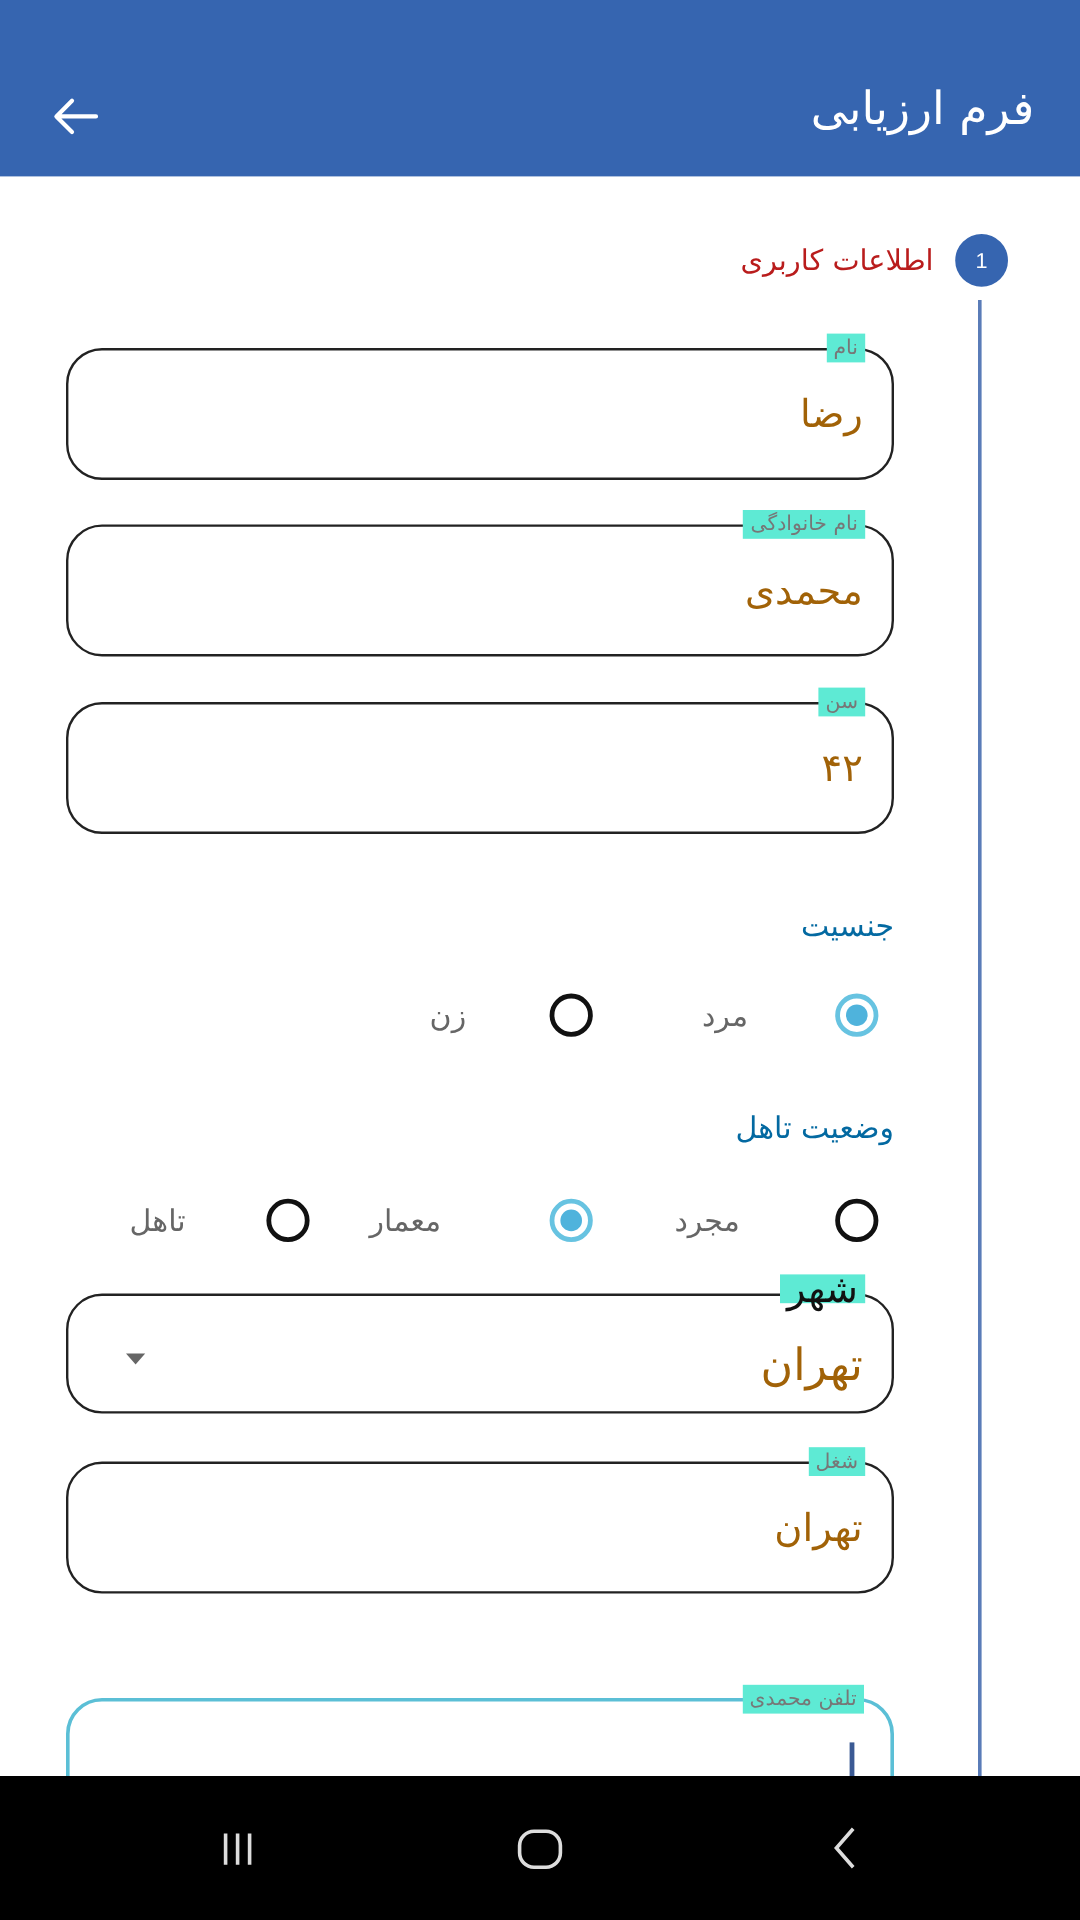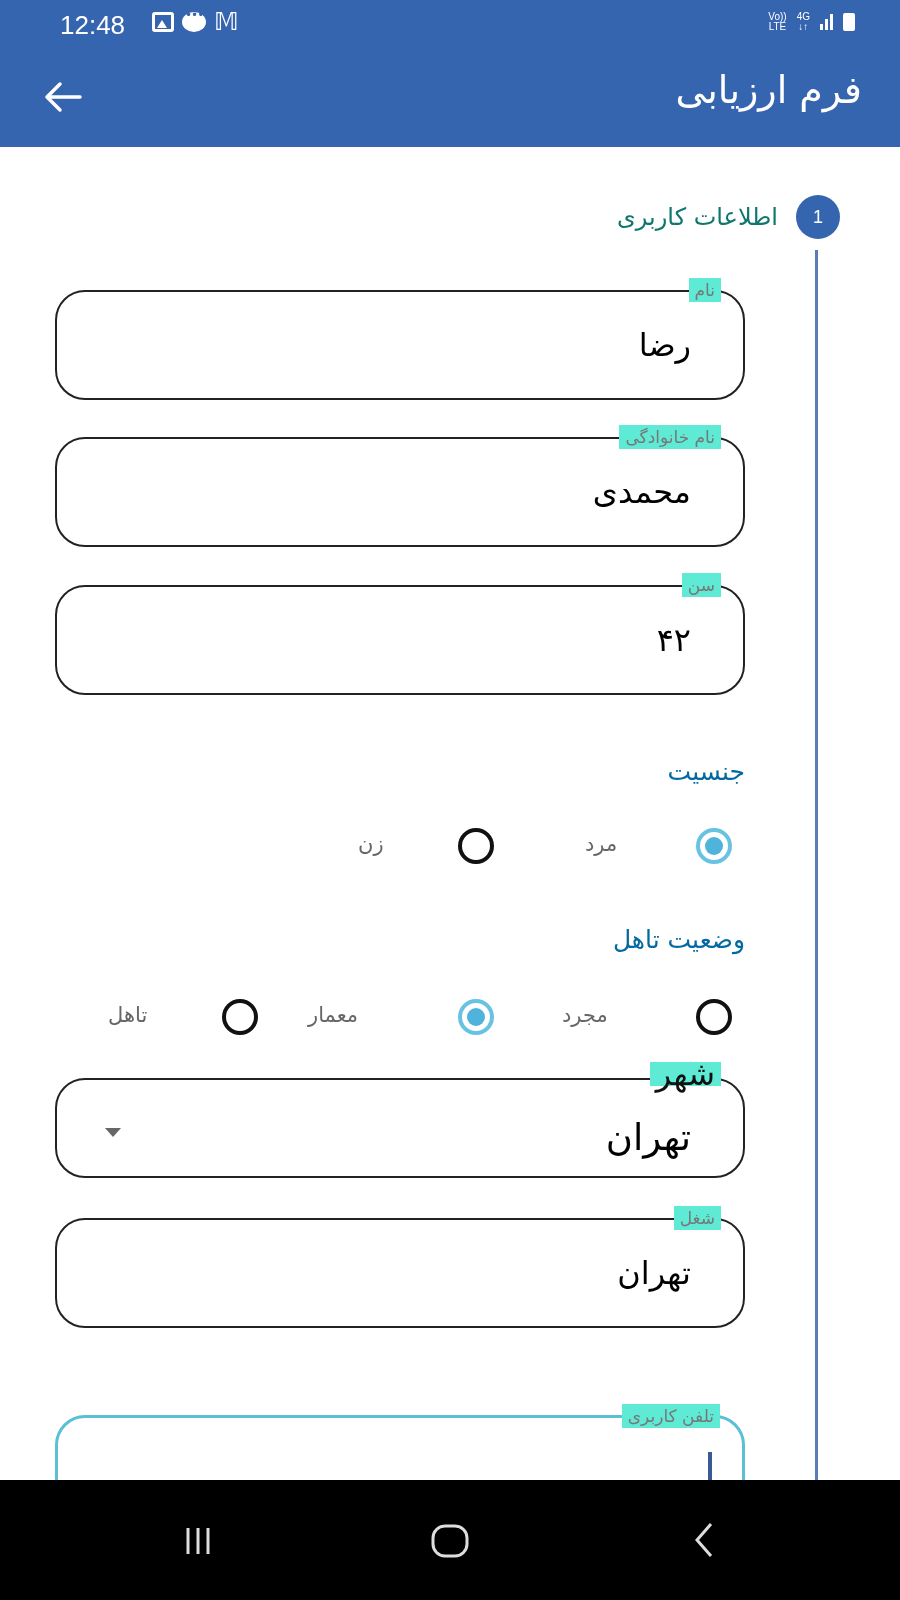--- a/index.html
+++ b/index.html
@@ -20,69 +20,45 @@
     .signal { display: flex; align-items: flex-end; gap: 2px; height: 16px; }
     .signal span { width: 3px; background: #fff; display: block; }
     .battery { width: 12px; height: 18px; background: #fff; border-radius: 2px; position: relative; }
 
     .toolbar { position: absolute; left: 0; top: 50px; width: 900px; height: 97px; }
     .back-btn { position: absolute; left: 38px; top: 22px; width: 50px; height: 50px; cursor: pointer; }
     .page-title { position: absolute; right: 38px; top: 18px; font-size: 38px; direction: rtl; }
 
     .stepper { position: absolute; right: 60px; top: 195px; display: flex; flex-direction: row-reverse; align-items: center; gap: 18px; }
     .step-num { width: 44px; height: 44px; border-radius: 50%; background: #3665b0; color: #fff; font-size: 18px; display: flex; align-items: center; justify-content: center; font-family: "Liberation Sans", sans-serif; }
-    .step-label { font-size: 24px; color: #0f766e; direction: rtl; }
+    .step-label { font-size: 24px; color: #b91c1c; direction: rtl; }
     .step-line { position: absolute; left: 815px; top: 250px; width: 3px; height: 1230px; background: #5a7cb8; }
 
     .field { position: absolute; left: 55px; width: 690px; height: 110px; border: 2.5px solid #222; border-radius: 30px; }
     .field.focused { border-color: #5bbfd6; border-width: 3px; }
     .field-label { position: absolute; right: 22px; top: -14px; padding: 0 6px; background: #5eead4; font-size: 17px; color: #777; direction: rtl; line-height: 24px; }
     .field-label.dark { color: #111; font-size: 32px; top: -18px; }
-    .field-value { position: absolute; right: 52px; top: 34px; font-size: 32px; direction: rtl; color: #000000; }
+    .field-value { position: absolute; right: 24px; top: 34px; font-size: 32px; direction: rtl; color: #a16207; }
     .field-value.select { font-size: 37px; top: 36px; }
     .dropdown-arrow { position: absolute; left: 48px; top: 48px; width: 0; height: 0; border-left: 8px solid transparent; border-right: 8px solid transparent; border-top: 9px solid #666; }
     .cursor { position: absolute; right: 30px; top: 34px; width: 4px; height: 46px; background: #3b5a94; }
 
     .group-title { position: absolute; right: 155px; font-size: 25px; direction: rtl; color: #0369a1; }
     .radio { position: absolute; width: 36px; height: 36px; border-radius: 50%; border: 4px solid #111; cursor: pointer; }
     .radio.checked { border: 4px solid #67c3e1; }
     .radio.checked::after { content: ""; position: absolute; left: 5px; top: 5px; width: 18px; height: 18px; border-radius: 50%; background: #4fb3dc; }
-    .radio-label { position: absolute; font-size: 21px; color: #666; direction: rtl; }
+    .radio-label { position: absolute; font-size: 25px; color: #666; direction: rtl; }
 
     .navbar { position: absolute; left: 0; top: 1480px; width: 900px; height: 120px; background: #000; }
     .nav-btn { position: absolute; top: 30px; width: 80px; height: 60px; cursor: pointer; }
   </style>
 </head>
 <body>
 
 <div class="appbar">
-  <div class="status">
-    <span class="time">12:48</span>
-    <div class="status-icons-left">
-      <span class="ic-img"></span>
-      <span class="ic-chat"></span>
-      <span class="ic-mail">𝕄</span>
-    </div>
-    <div class="status-icons-right">
-      <div class="volte">
-        <div>Vo))</div>
-        <div>LTE</div>
-      </div>
-      <div class="volte">
-        <div>4G</div>
-        <div>↓↑</div>
-      </div>
-      <div class="signal">
-        <span style="height:6px"></span>
-          <span style="height:11px"></span>
-          <span style="height:16px"></span>
-      </div>
-      <div class="battery"></div>
-    </div>
-  </div>
 
   <div class="toolbar">
     <div class="back-btn">
       <svg width="50" height="50" viewBox="0 0 50 50">
         <path d="M42 25 H10 M22 12 L9 25 L22 38" stroke="#fff" stroke-width="3.5" fill="none" stroke-linecap="round" stroke-linejoin="round"></path>
       </svg>
     </div>
     <div class="page-title">فرم ارزیابی</div>
   </div>
 </div>
@@ -127,21 +103,21 @@
   <span class="field-value select">تهران</span>
   <span class="dropdown-arrow"></span>
 </div>
 
 <div class="field" style="top:1218px">
   <span class="field-label">شغل</span>
   <span class="field-value">تهران</span>
 </div>
 
 <div class="field focused" style="top:1415px; height:120px">
-  <span class="field-label">تلفن کاربری</span>
+  <span class="field-label">تلفن محمدی</span>
   <span class="cursor"></span>
 </div>
 
 <div class="navbar">
   <div class="nav-btn" style="left:160px">
     <svg width="80" height="60" viewBox="0 0 80 60">
       <path d="M28 18 V44 M38 18 V44 M48 18 V44" stroke="#ddd" stroke-width="3"></path>
     </svg>
   </div>
   <div class="nav-btn" style="left:410px">

